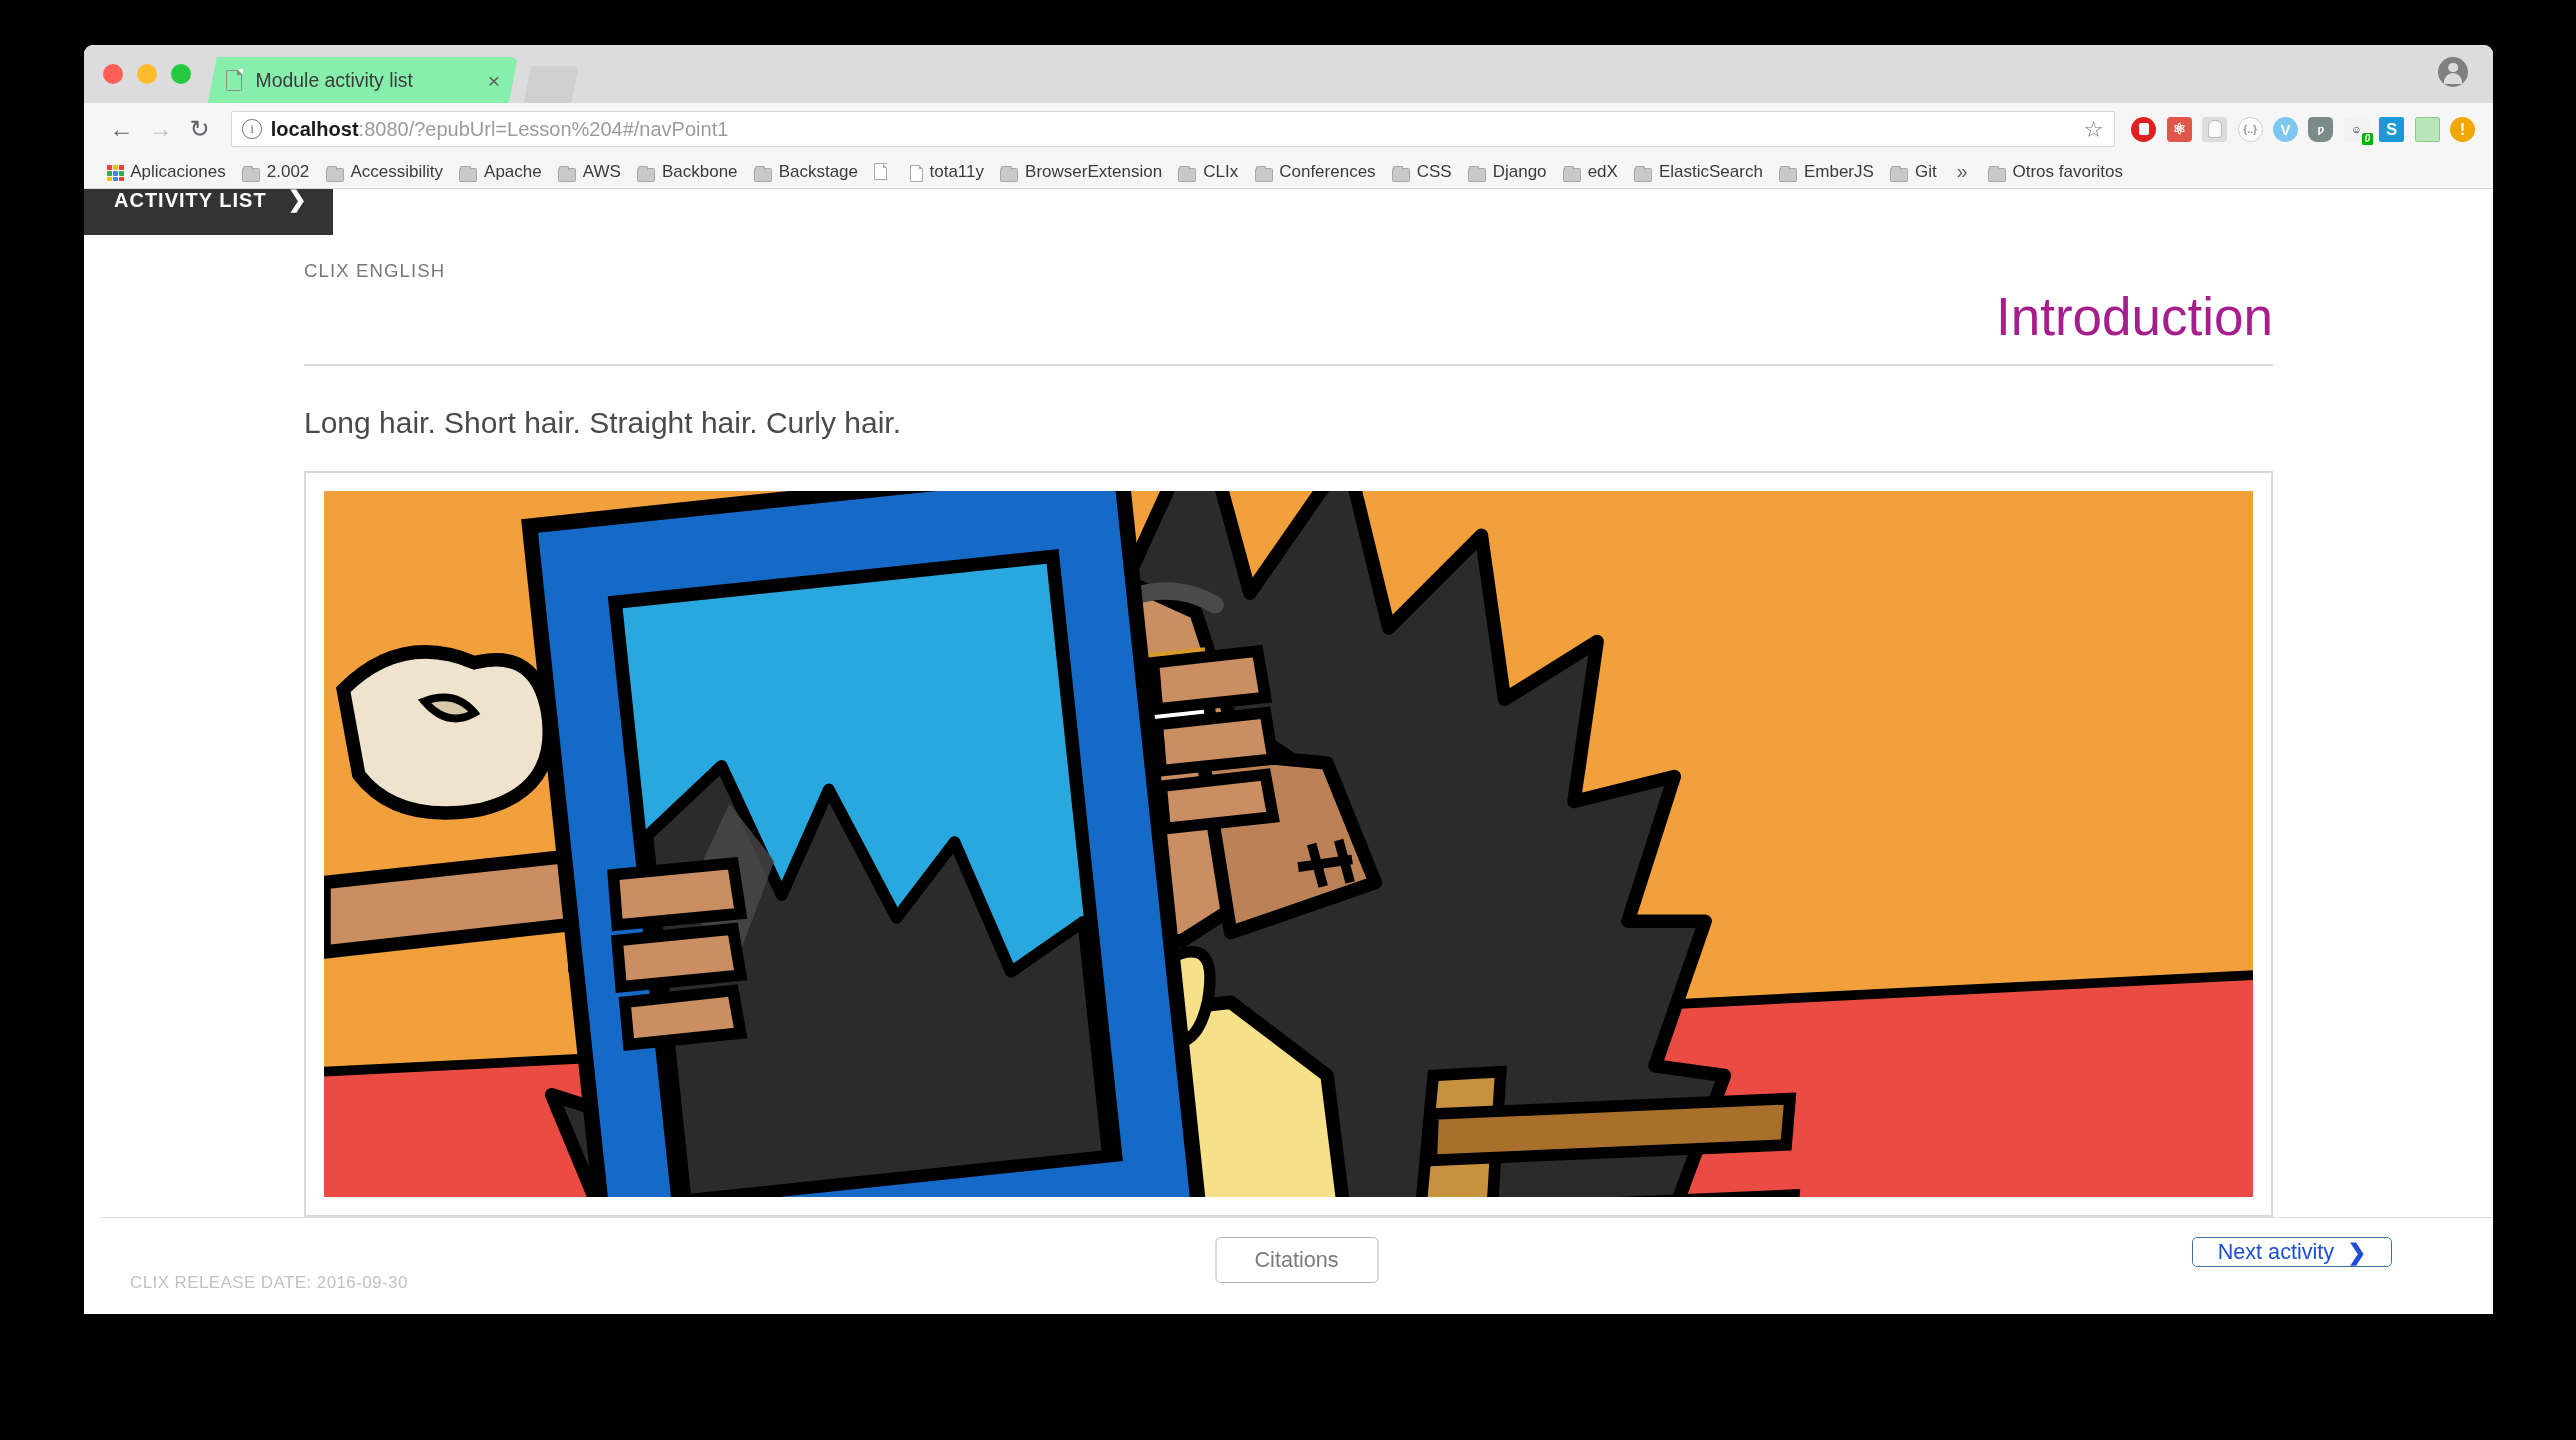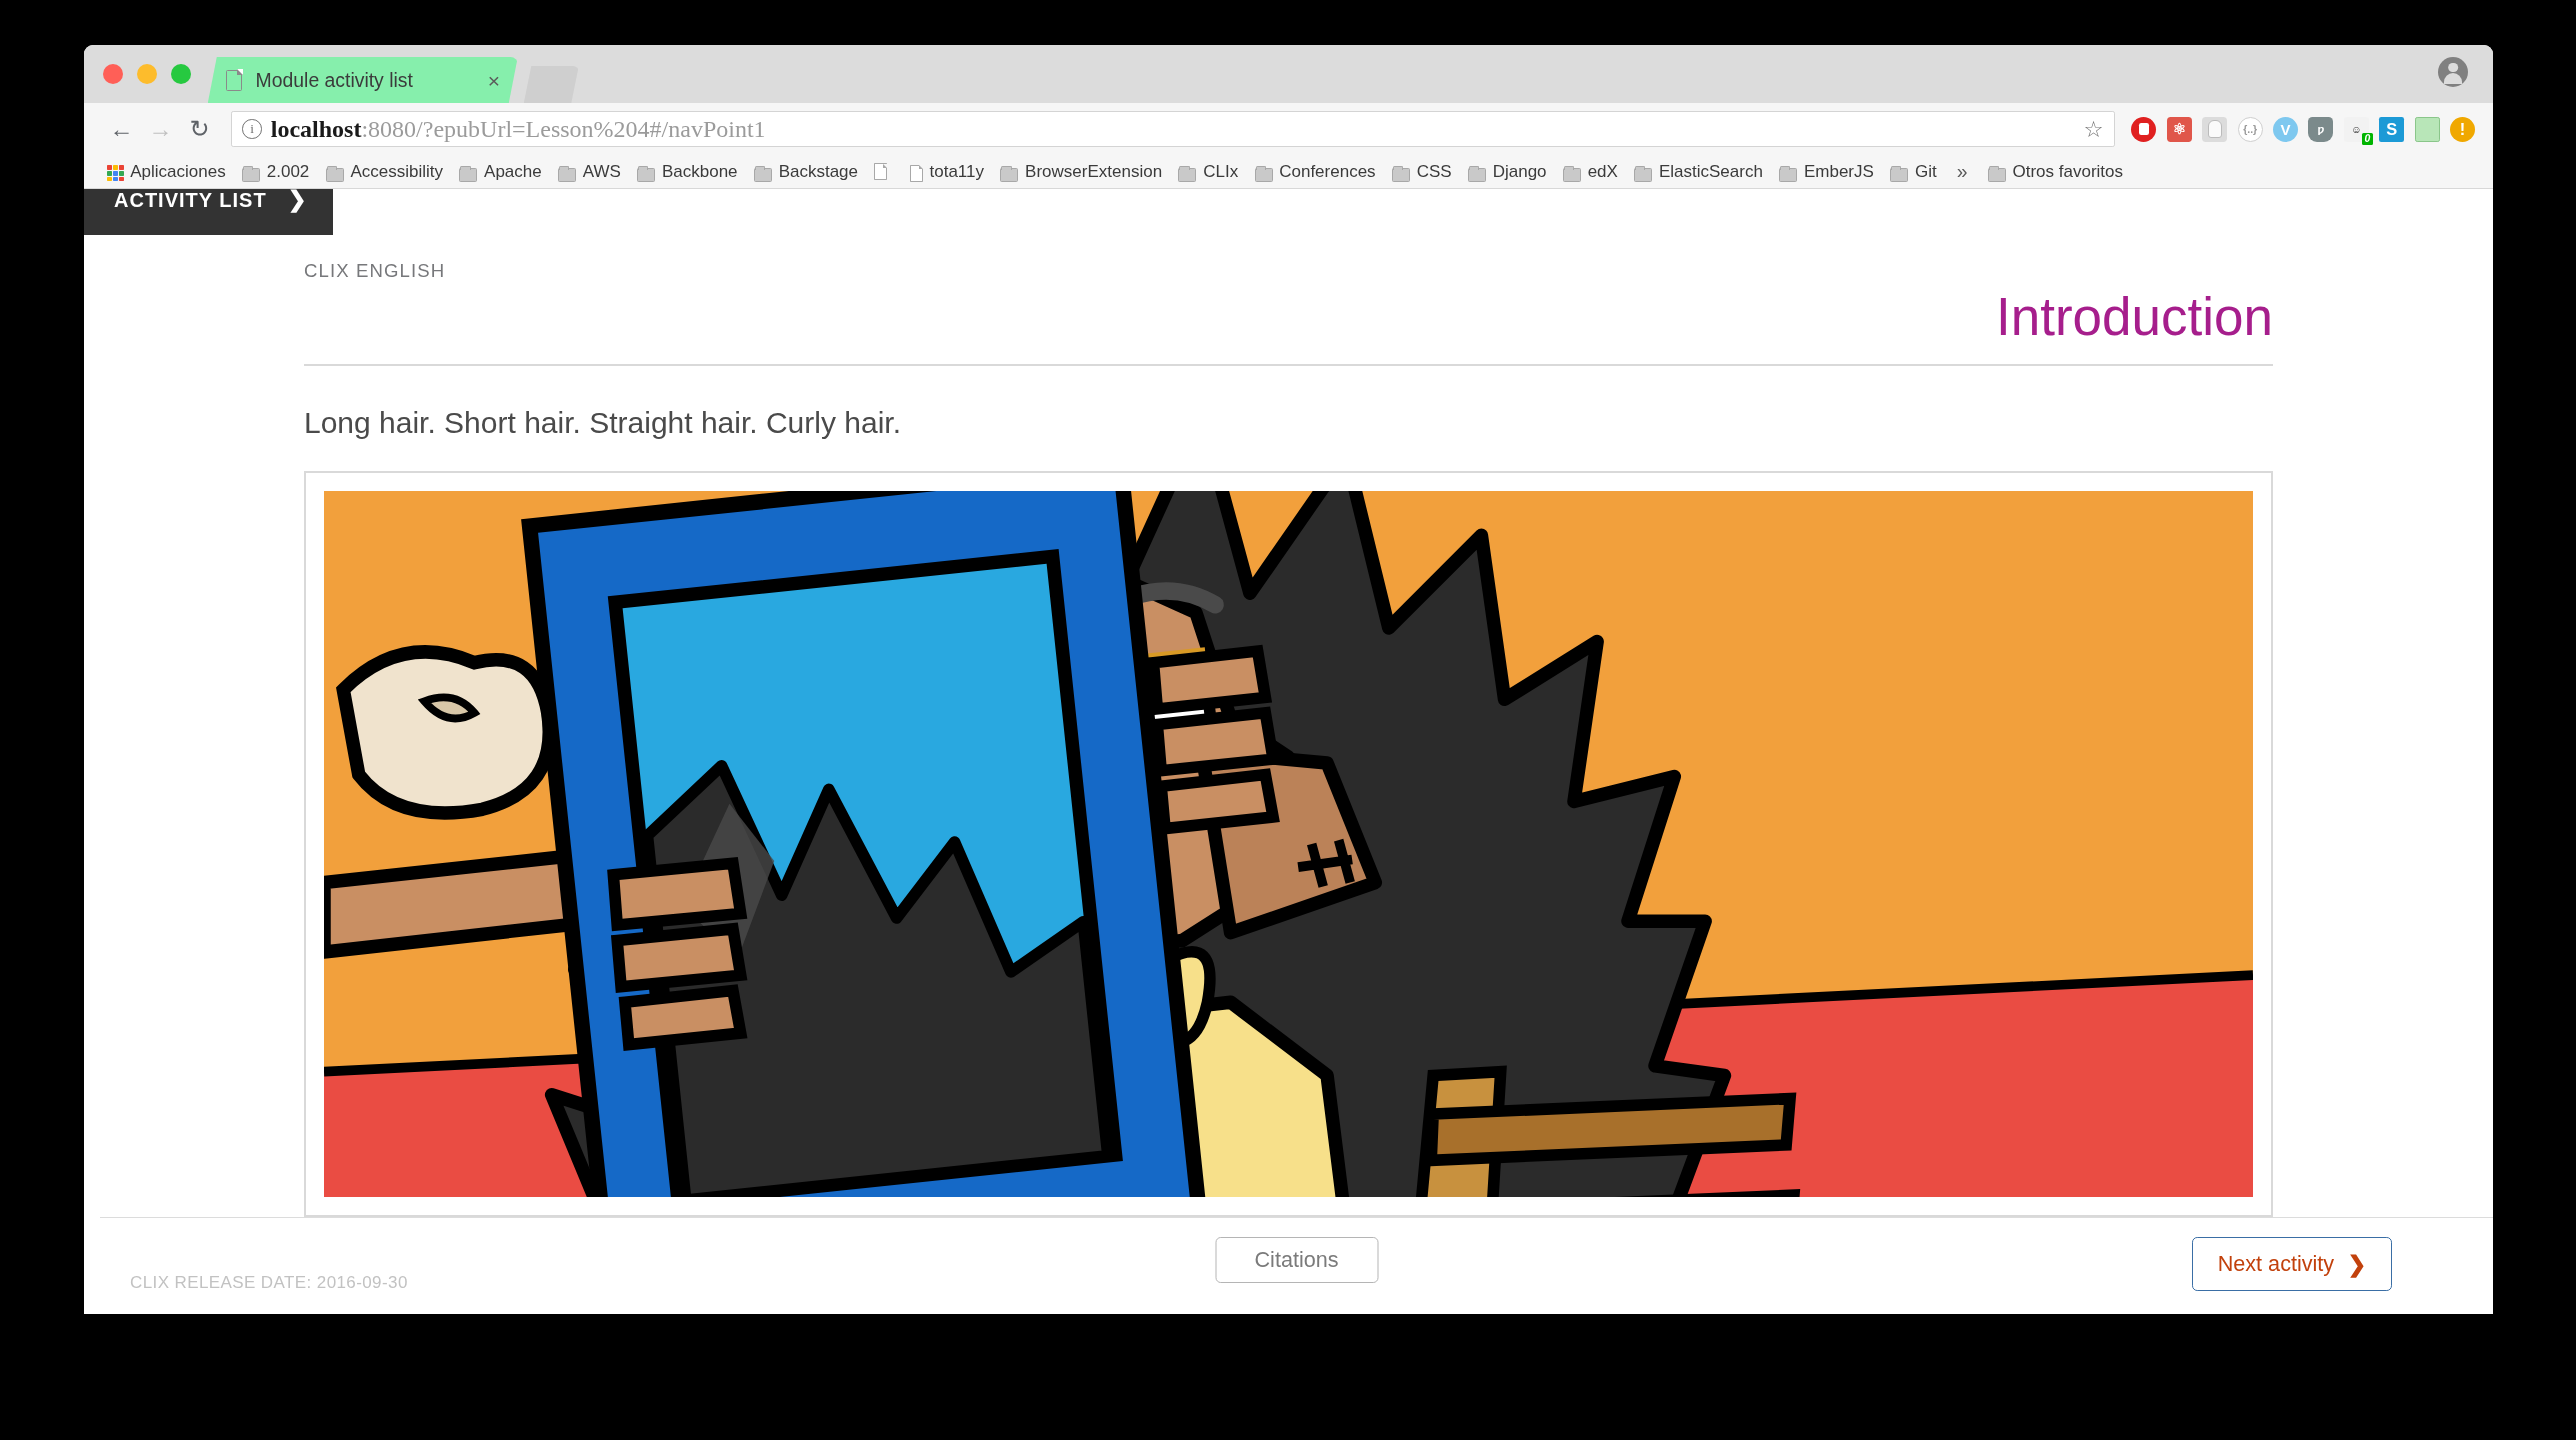--- a/index.html
+++ b/index.html
@@ -134,23 +134,22 @@
   .info-icon {
     width: 19.4px; height: 19.4px;
     border: 1.5px solid #707070;
     border-radius: 50%;
     color: #707070; font-size: 13.4px;
     display: flex; align-items: center; justify-content: center;
     font-family: "Liberation Serif", serif;
     flex: 0 0 auto; margin-right: 9px;
   }
   .url-text {
-    font-size: 24px; color: #9b9b9b;
+    font-size: 20px; color: #9b9b9b;
     white-space: nowrap;
-    font-family: Liberation Serif, serif;
   }
   .url-text .host { color: #1a1a1a; font-weight: 600; }
   .star-icon {
     position: absolute; right: 10.4px;
     font-size: 22.4px; color: #777;
   }
 
   .ext-icons { display: flex; align-items: center; gap: 10.4px; padding-left: 4.5px; }
   .ext {
     width: 25px; height: 25px;
@@ -311,22 +310,22 @@
     cursor: pointer;
   }
   .btn-citations {
     left: 50%; transform: translateX(-50%);
     top: 19.4px;
     width: 163px; height: 46px;
     color: #7b7b7b;
   }
   .btn-next {
     right: 101px; top: 19.4px;
-    width: 200px; height: 54px;
-    color: #c2410c;
+    width: 200px; height: 30px;
+    color: #1d4ed8;
     border-color: #3a6ea5;
     align-items: center;
   }
   .btn-next .chev { font-size: 22.4px; font-weight: bold; }
   .release-date {
     position: absolute;
     left: 30px; top: 55px;
     font-size: 17px; color: #c2c2c2;
     letter-spacing: 0.4px;
   }

